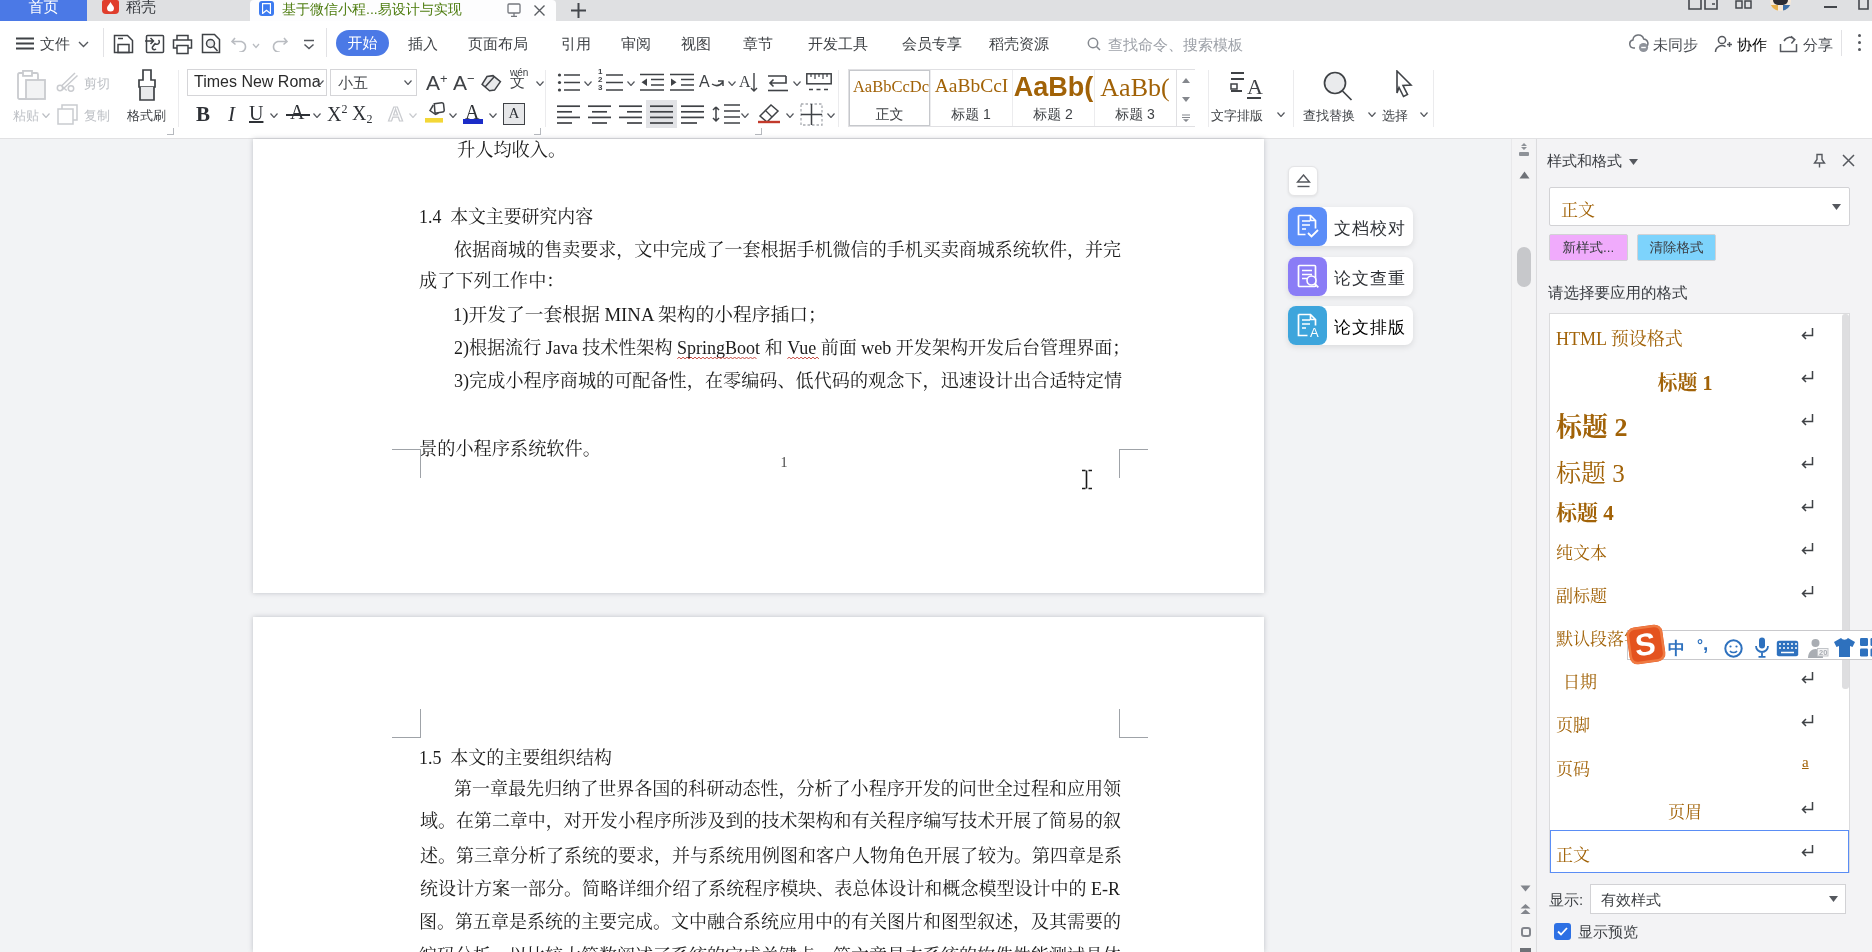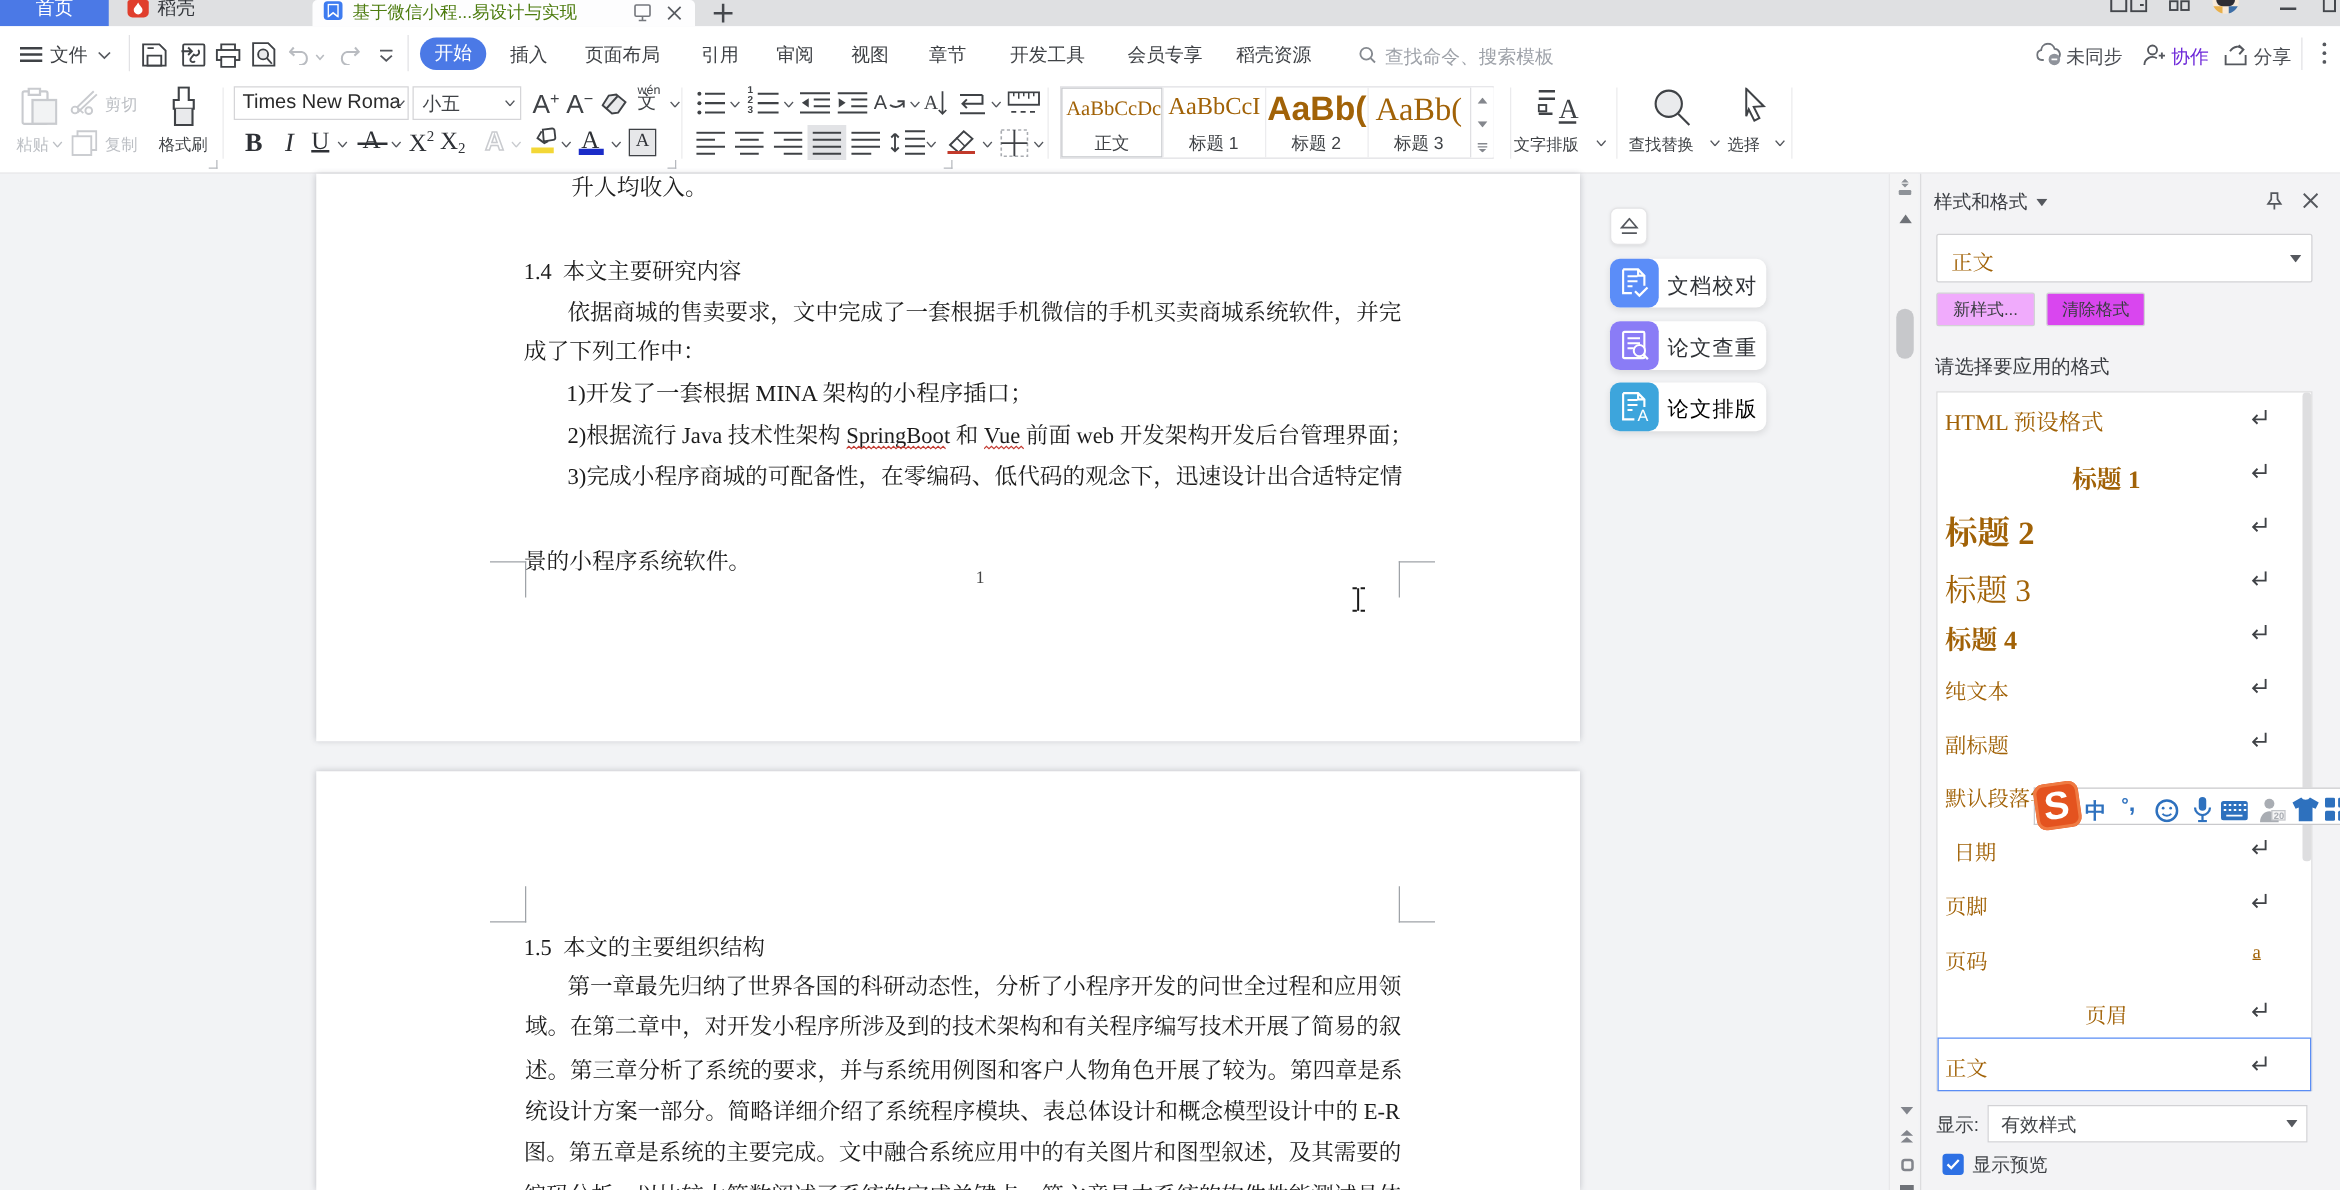--- a/index.html
+++ b/index.html
@@ -103,21 +103,21 @@
 <svg class="ab" style="left:1629px;top:34px" width="22" height="19" viewBox="0 0 22 19">
     <path d="M6 14 h-1.5 a4 4 0 0 1 -0.6 -7.9 a5.5 5.5 0 0 1 10.8 -1 a4.4 4.4 0 0 1 3 7.4" fill="none" stroke="#6F737A" stroke-width="1.5"></path>
     <circle cx="14.5" cy="13.5" r="4.6" fill="#8F939B"></circle>
     <path d="M12.2 13.5 h4.6" stroke="#fff" stroke-width="1.4"></path>
   </svg>
 <div class="ab" style="left:1653px;top:36px;font-size:15px;color:#494C52">未同步</div>
 <svg class="ab" style="left:1714px;top:35px" width="19" height="18" viewBox="0 0 19 18">
     <circle cx="8" cy="5" r="3.6" fill="none" stroke="#55585E" stroke-width="1.5"></circle>
     <path d="M1.5 17 a6.5 6.5 0 0 1 10 -5.4 M13 9.5 h5 M15.5 7 v5" fill="none" stroke="#55585E" stroke-width="1.5"></path>
   </svg>
-<div class="ab" style="left:1737px;top:36px;font-size:15px;color:#6d28d9">协作</div>
+<div class="ab" style="left:1737px;top:36px;font-size:15px;color:#000000">协作</div>
 <svg class="ab" style="left:1779px;top:35px" width="19" height="18" viewBox="0 0 19 18">
     <path d="M1.5 9 v7.5 h16 V9" fill="none" stroke="#55585E" stroke-width="1.5"></path>
     <path d="M5 6 c3 -4.5 8 -4.8 10.5 -1.2 M12 1.2 l3.8 3.4 -3.4 3.8" fill="none" stroke="#55585E" stroke-width="1.5"></path>
   </svg>
 <div class="ab" style="left:1803px;top:36px;font-size:15px;color:#494C52">分享</div>
 <div class="ab" style="left:1841px;top:30px;width:1px;height:26px;background:#E2E2E5"></div>
 <div class="ab" style="left:1858px;top:34px;width:3px;height:3px;background:#55585E;border-radius:50%"></div>
 <div class="ab" style="left:1858px;top:41px;width:3px;height:3px;background:#55585E;border-radius:50%"></div>
 <div class="ab" style="left:1858px;top:48px;width:3px;height:3px;background:#55585E;border-radius:50%"></div>
 <div class="ab" style="left:336px;top:30px;width:53px;height:26px;background:#4B79E6;border-radius:13px;color:#fff;font-size:15px;text-align:center;line-height:26px">开始</div>
@@ -488,21 +488,21 @@
   </svg>
 <svg class="ab" style="left:1842px;top:154px" width="13" height="13" viewBox="0 0 13 13">
     <path d="M1 1 L12 12 M12 1 L1 12" stroke="#55585E" stroke-width="1.5"></path>
   </svg>
 <div class="ab" style="left:1549px;top:187px;width:301px;height:39px;background:#fff;border:1px solid #D2D2D5;border-radius:2px"></div>
 <div class="ab doc" style="left:1561px;top:196px;font-size:17px">正文</div>
 <svg class="ab" style="left:1832px;top:204px" width="9" height="6" viewBox="0 0 9 6">
     <path d="M4.5 6 L0 0 h9 z" fill="#55585E"></path>
   </svg>
 <div class="ab" style="left:1549px;top:234px;width:79px;height:27px;background:#f0abfc;border:1px solid #D2D2D5;border-radius:2px;font-size:13.5px;color:#3A3D42;text-align:center;line-height:25px;font-family:'Liberation Sans',sans-serif">新样式...</div>
-<div class="ab" style="left:1637px;top:234px;width:79px;height:27px;background:#d946ef;border:1px solid #D2D2D5;border-radius:2px;font-size:13.5px;color:#3A3D42;text-align:center;line-height:25px;font-family:'Liberation Sans',sans-serif">清除格式</div>
+<div class="ab" style="left:1637px;top:234px;width:79px;height:27px;background:#7dd3fc;border:1px solid #D2D2D5;border-radius:2px;font-size:13.5px;color:#3A3D42;text-align:center;line-height:25px;font-family:'Liberation Sans',sans-serif">清除格式</div>
 <div class="ab ui" style="left:1548px;top:283px;font-size:15.5px;color:#3A3D42">请选择要应用的格式</div>
 <div class="ab" style="left:1549px;top:313px;width:301px;height:560px;background:#fff;border:1px solid #DBDBDD"></div>
 <div class="ab doc" style="left:1556px;top:324px;font-size:18px">HTML  预设格式</div>
 <svg class="ab" style="left:1800px;top:328px" width="14" height="13" viewBox="0 0 14 13">
     <path d="M12.5 0 v7.5 H3 M6 4 L2.5 7.5 6 11" fill="none" stroke="#3F4246" stroke-width="1.5"></path>
   </svg>
 <div class="ab doc" style="left:1550px;top:367px;width:270px;text-align:center;font-size:20px;font-weight:bold">标题 1</div>
 <svg class="ab" style="left:1800px;top:371px" width="14" height="13" viewBox="0 0 14 13">
     <path d="M12.5 0 v7.5 H3 M6 4 L2.5 7.5 6 11" fill="none" stroke="#3F4246" stroke-width="1.5"></path>
   </svg>

